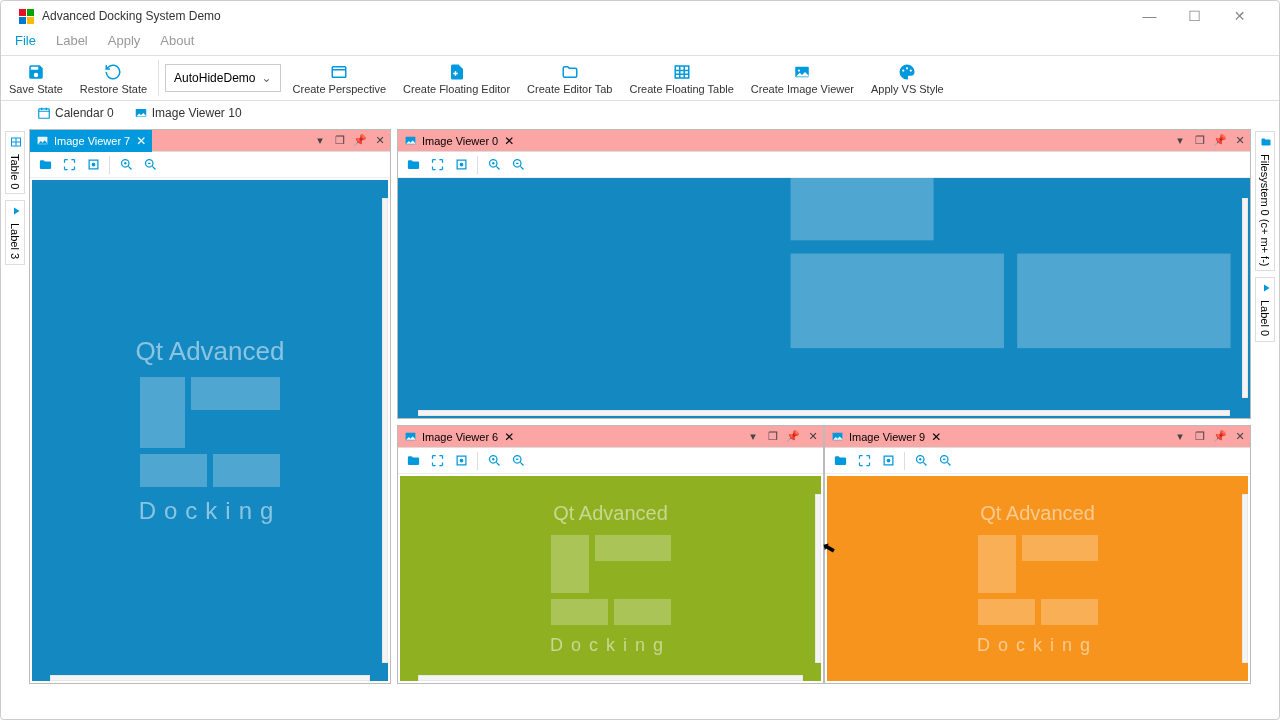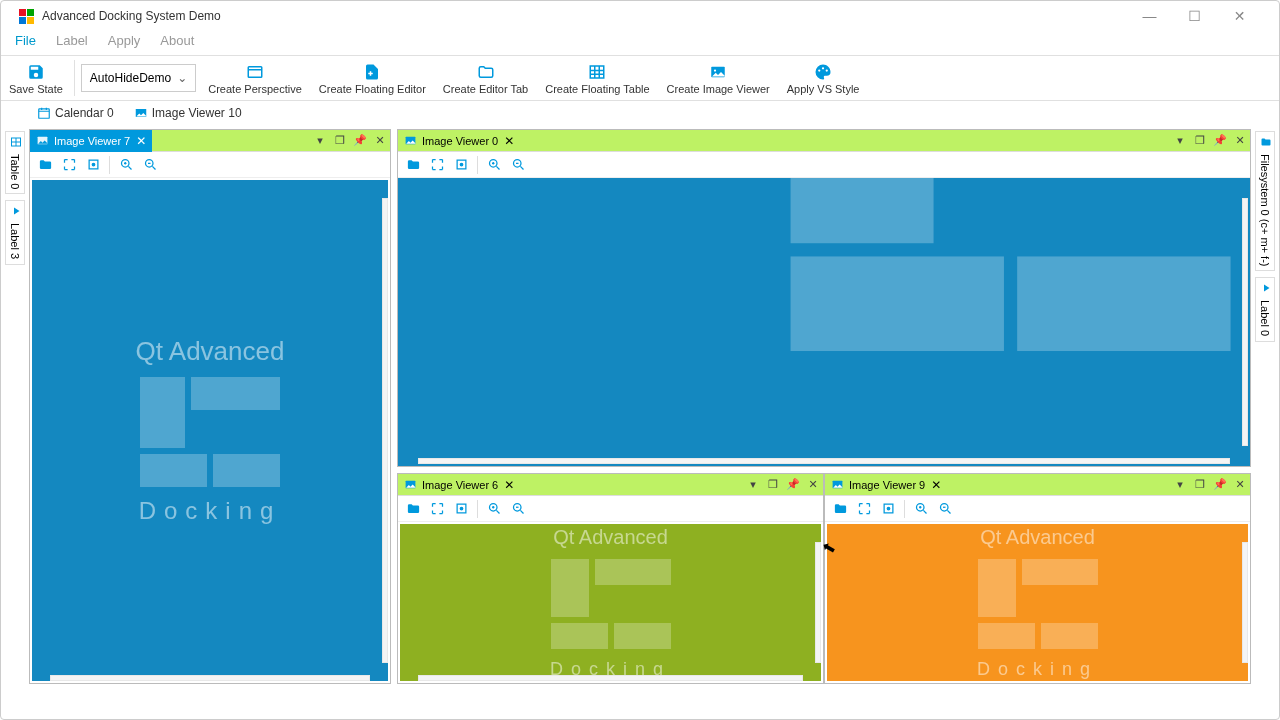--- a/index.html
+++ b/index.html
@@ -22,21 +22,21 @@
 .upper-tab { display: flex; align-items: center; padding: 2px 8px; margin-right: 4px; color: #333; }
 .uicon { width: 14px; height: 14px; margin-right: 4px; display: inline-flex; align-items: center; justify-content: center; }
 .main { display: flex; height: 563px; padding: 4px; gap: 4px; }
 .vside { width: 20px; display: flex; flex-direction: column; align-items: center; gap: 6px; padding-top: 2px; }
 .vtab { writing-mode: vertical-rl; font-size: 11px; padding: 4px 2px; background: #fff; border: 1px solid #ddd; display: flex; align-items: center; }
 .vtab.right-side { writing-mode: vertical-rl; text-orientation: mixed; }
 .vicon { width: 14px; height: 14px; margin-bottom: 4px; display: inline-block; }
 .dock-area { flex: 1; display: flex; gap: 6px; }
 .col { display: flex; flex-direction: column; gap: 6px; }
 .pane { border: 1px solid #bbb; display: flex; flex-direction: column; background: #fff; }
-.pane-header { height: 22px; display: flex; align-items: center; background: #bef264; border-bottom: 1px solid #ddd; font-size: 11px; }
+.pane-header { height: 22px; display: flex; align-items: center; background: #fca5a5; border-bottom: 1px solid #ddd; font-size: 11px; }
 .pane-tab { display: flex; align-items: center; padding: 0 6px; height: 22px; }
 .pane-tab.active { background: #0099dd; color: #fff; }
 .pane-tab .picon { width: 14px; height: 14px; margin-right: 4px; }
 .pane-tab .close { margin-left: 6px; font-size: 12px; }
 .pane-controls { margin-left: auto; display: flex; }
 .pane-ctrl { width: 20px; height: 22px; display: flex; align-items: center; justify-content: center; font-size: 11px; color: #444; }
 .pane-toolbar { height: 26px; display: flex; align-items: center; padding: 0 4px; gap: 2px; border-bottom: 1px solid #eee; }
 .ptb { width: 22px; height: 22px; display: flex; align-items: center; justify-content: center; color: #0099dd; font-size: 13px; }
 .ptb-sep { width: 1px; height: 18px; background: #ddd; margin: 0 3px; }
 .pane-content { flex: 1; position: relative; overflow: hidden; padding: 2px; }
@@ -82,20 +82,29 @@
 
 <div class="toolbar">
   <div class="tool-btn">
     <span class="ticon">
         <svg width="18" height="18" viewBox="0 0 24 24" fill="#0099dd">
           <path d="M17 3H5a2 2 0 0 0-2 2v14a2 2 0 0 0 2 2h14a2 2 0 0 0 2-2V7l-4-4zm-5 16a3 3 0 1 1 0-6 3 3 0 0 1 0 6zm3-10H5V5h10v4z"></path>
         </svg>
       </span>
     <span>Save State</span>
   </div>
+  <div class="tool-btn">
+    <span class="ticon">
+        <svg width="18" height="18" viewBox="0 0 24 24" fill="none" stroke="#0099dd" stroke-width="2">
+          <path d="M3 12a9 9 0 1 0 3-6.7L3 8"></path>
+          <path d="M3 3v5h5"></path>
+        </svg>
+      </span>
+    <span>Restore State</span>
+  </div>
   <div class="tool-sep"></div>
   <div class="combo">
       <span>AutoHideDemo</span>
     </div>
   <div class="tool-btn">
     <span class="ticon">
         <svg width="18" height="18" viewBox="0 0 24 24" fill="none" stroke="#0099dd" stroke-width="2">
           <rect x="3" y="5" width="18" height="14" rx="1"></rect>
           <line x1="3" y1="9" x2="21" y2="9"></line>
         </svg>
@@ -267,21 +276,21 @@
               </div>
             <div class="logo-text spaced">Docking</div>
           </div>
           <div class="sb-track-h"></div>
           <div class="sb-track-v"></div>
         </div>
       </div>
     </div>
 
     <div class="col" style="flex:1">
-      <div class="pane" style="height:338px">
+      <div class="pane" style="height:290px">
         <div class="pane-header">
           <div class="pane-tab">
             <span class="picon">
                 <svg width="13" height="13" viewBox="0 0 24 24" fill="#0099dd">
                   <rect x="3" y="5" width="18" height="14" rx="1"></rect>
                   <path d="M4 18l5-5 3 3 4-4 5 5v1H4z" fill="#fff"></path>
                 </svg>
               </span>
             <span>Image Viewer 0</span>
             <span class="close">✕</span>

